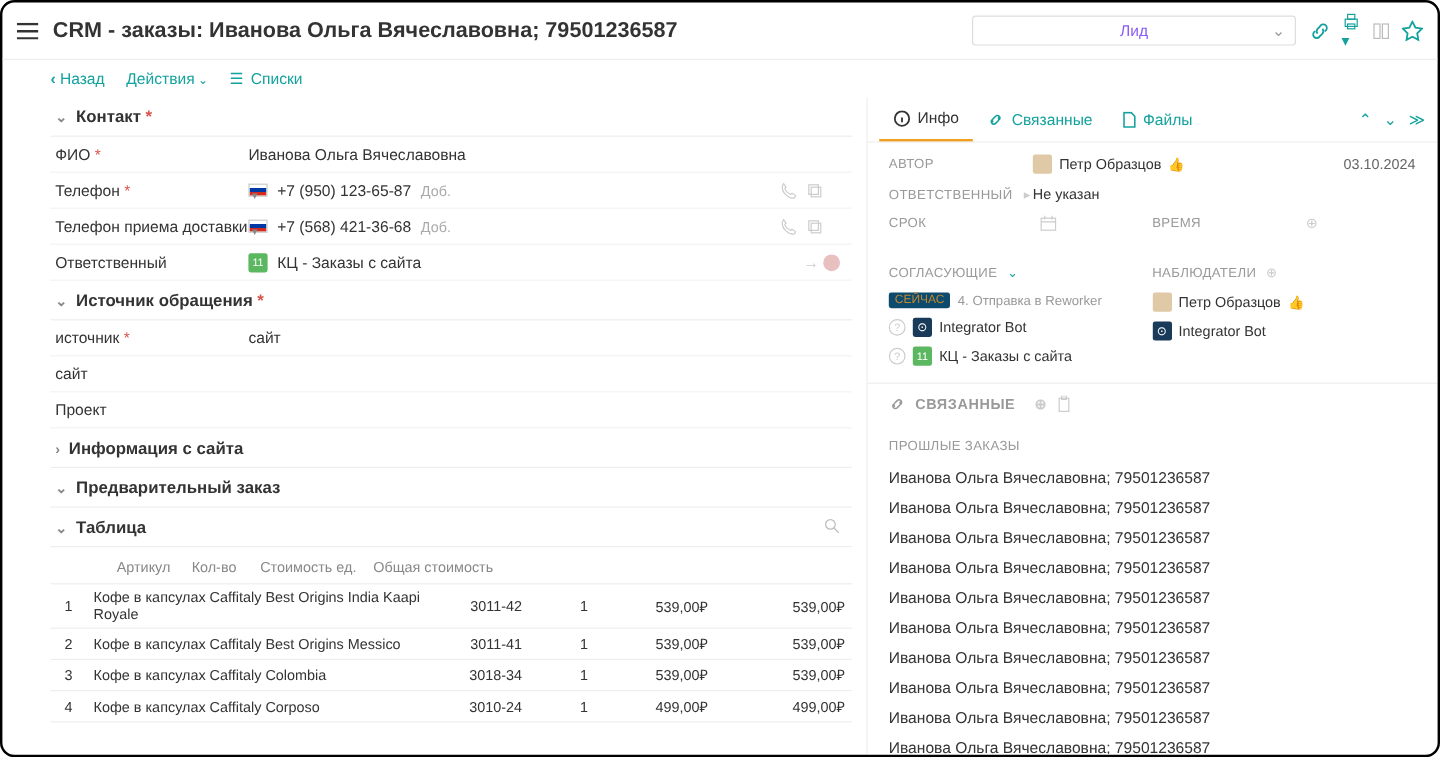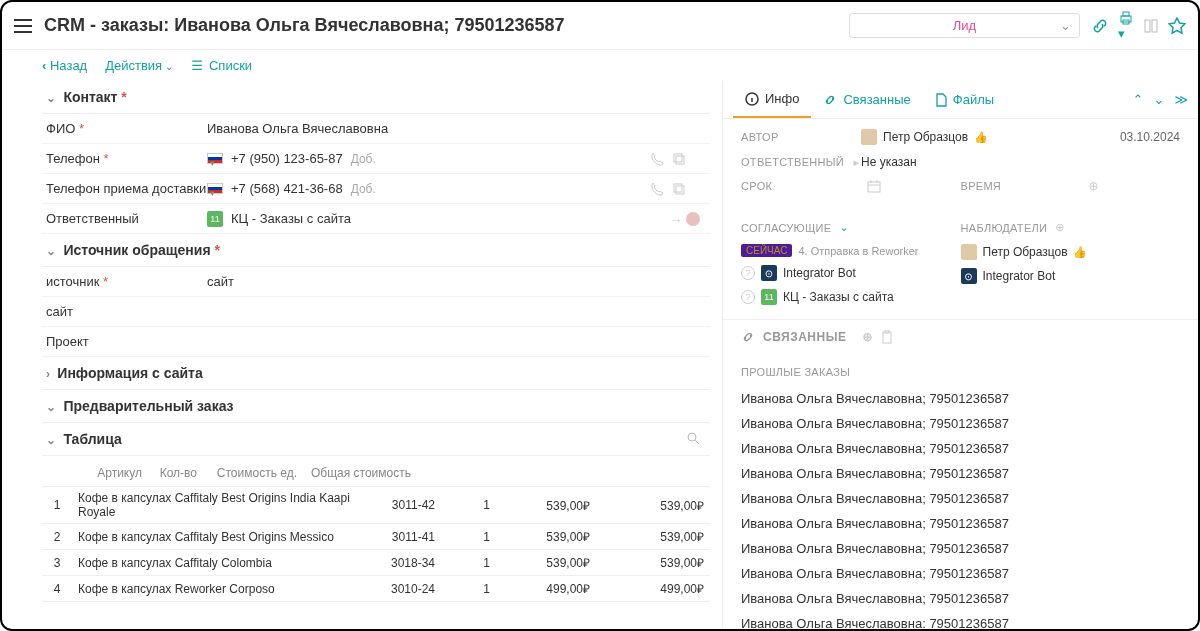--- a/index.html
+++ b/index.html
@@ -1,20 +1,20 @@
 <!DOCTYPE html>
 <html><head>
 <meta charset="utf-8">
 <style>
 * { box-sizing: border-box; margin: 0; padding: 0; }
 body { font-family: Arial, sans-serif; font-size: 13px; color: #333; background: #fff; width: 1200px; height: 631px; overflow: hidden; border: 2px solid #000; border-radius: 12px; }
 .header { display: flex; align-items: center; padding: 8px 12px; border-bottom: 1px solid #eee; }
 .menu-icon { width: 18px; cursor: pointer; margin-right: 12px; }
 .title { font-weight: bold; font-size: 18px; flex: 1; }
-.status-dropdown { width: 231px; border: 1px solid #ddd; border-radius: 3px; padding: 4px 10px; color: #ec4899; text-align: center; position: relative; margin-right: 12px; font-size: 13px; }
+.status-dropdown { width: 270px; border: 1px solid #ddd; border-radius: 3px; padding: 4px 10px; color: #8b5cf6; text-align: center; position: relative; margin-right: 12px; font-size: 13px; }
 .status-dropdown::after { content: "⌄"; position: absolute; right: 8px; color: #999; }
 .header-icons { display: flex; gap: 10px; align-items: center; color: #14a29e; }
 .header-icons span { cursor: pointer; }
 .star-icon { color: #14a29e; }
 .toolbar { display: flex; align-items: center; padding: 8px 40px; gap: 18px; }
 .toolbar a { color: #14a29e; text-decoration: none; cursor: pointer; font-size: 13px; }
 .toolbar .back::before { content: "‹ "; font-weight: bold; }
 .toolbar .actions::after { content: " ⌄"; font-size: 10px; }
 .main { display: flex; height: calc(100% - 80px); }
 .left-panel { width: 720px; overflow-y: auto; padding: 0 12px 12px 40px; }
@@ -55,21 +55,21 @@
 .avatar { width: 16px; height: 16px; border-radius: 2px; background: #e0c9a6; display: inline-block; }
 .thumb { color: #f0a020; font-size: 11px; }
 .date-right { color: #666; }
 .cal-icon { color: #ccc; margin-left: 6px; }
 .two-col { display: flex; }
 .two-col > div { flex: 1; }
 .section-label { color: #999; font-size: 11px; letter-spacing: 0.3px; padding: 6px 0; display: flex; align-items: center; }
 .chevron-green { color: #14a29e; margin-left: 8px; }
 .plus-icon { color: #ccc; margin-left: 8px; }
 .approver-row { display: flex; align-items: center; gap: 6px; padding: 4px 0; font-size: 12px; }
-.badge-now { background: #4c1d95; color: #c08830; font-size: 10px; padding: 1px 5px; border-radius: 2px; }
+.badge-now { background: #0c4a6e; color: #c08830; font-size: 10px; padding: 1px 5px; border-radius: 2px; }
 .circle-q { width: 14px; height: 14px; border-radius: 50%; border: 1px solid #ccc; color: #ccc; font-size: 9px; display: inline-flex; align-items: center; justify-content: center; }
 .bot-icon { width: 16px; height: 16px; background: #1a3a5a; color: #fff; font-size: 10px; display: inline-flex; align-items: center; justify-content: center; border-radius: 2px; }
 .linked-header { display: flex; align-items: center; gap: 8px; padding: 10px 18px; color: #999; font-size: 12px; font-weight: bold; border-top: 1px solid #eee; letter-spacing: 0.5px; }
 .past-orders { padding: 4px 18px; }
 .past-label { color: #999; font-size: 11px; padding: 8px 0; letter-spacing: 0.3px; }
 .order-link { padding: 5px 0; font-size: 13px; color: #333; cursor: pointer; }
 .list-icon { display: inline-block; width: 14px; }
 svg { display: block; }
 </style>
 </head>
@@ -224,21 +224,21 @@
           <div class="table-row">
             <div class="th-n">3</div>
             <div class="th-prod">Кофе в капсулах Caffitaly Colombia</div>
             <div class="th-art">3018-34</div>
             <div class="th-qty">1</div>
             <div class="th-price">539,00₽</div>
             <div class="th-total">539,00₽</div>
           </div>
           <div class="table-row">
             <div class="th-n">4</div>
-            <div class="th-prod">Кофе в капсулах Reworker Corposo</div>
+            <div class="th-prod">Кофе в капсулах Caffitaly Corposo</div>
             <div class="th-art">3010-24</div>
             <div class="th-qty">1</div>
             <div class="th-price">499,00₽</div>
             <div class="th-total">499,00₽</div>
           </div>
         </div>
     </div>
   </div>
 
   <div class="right-panel">

